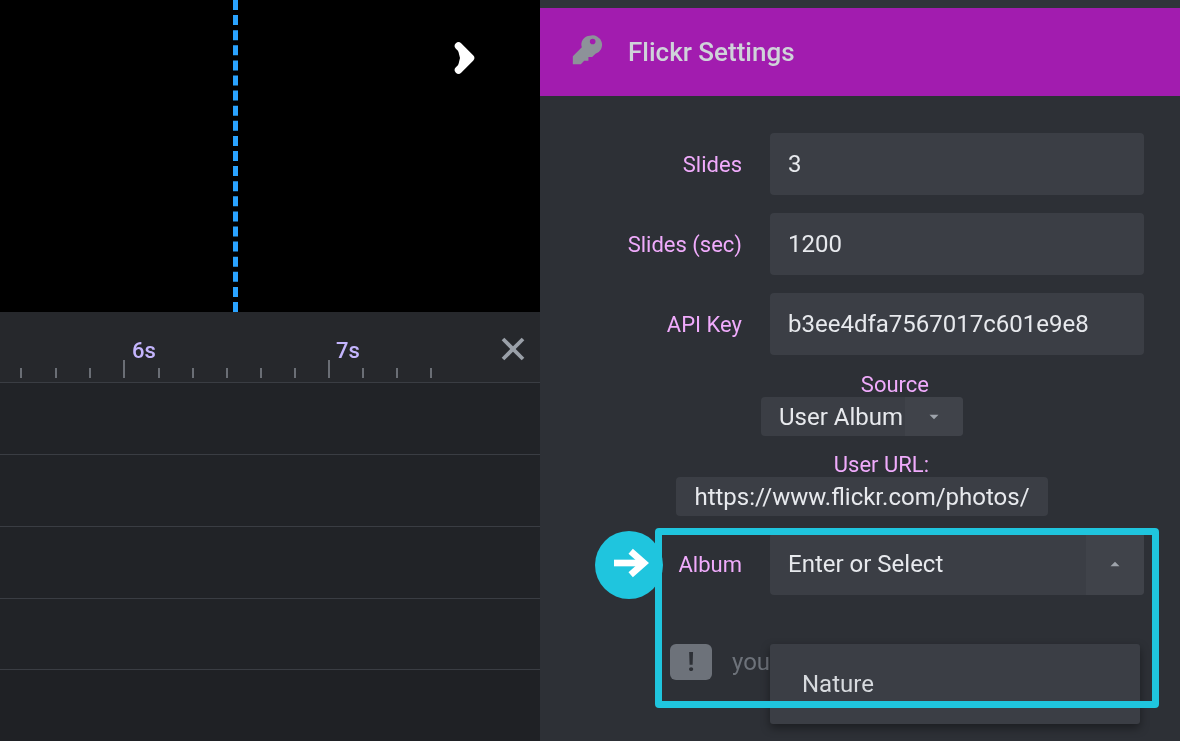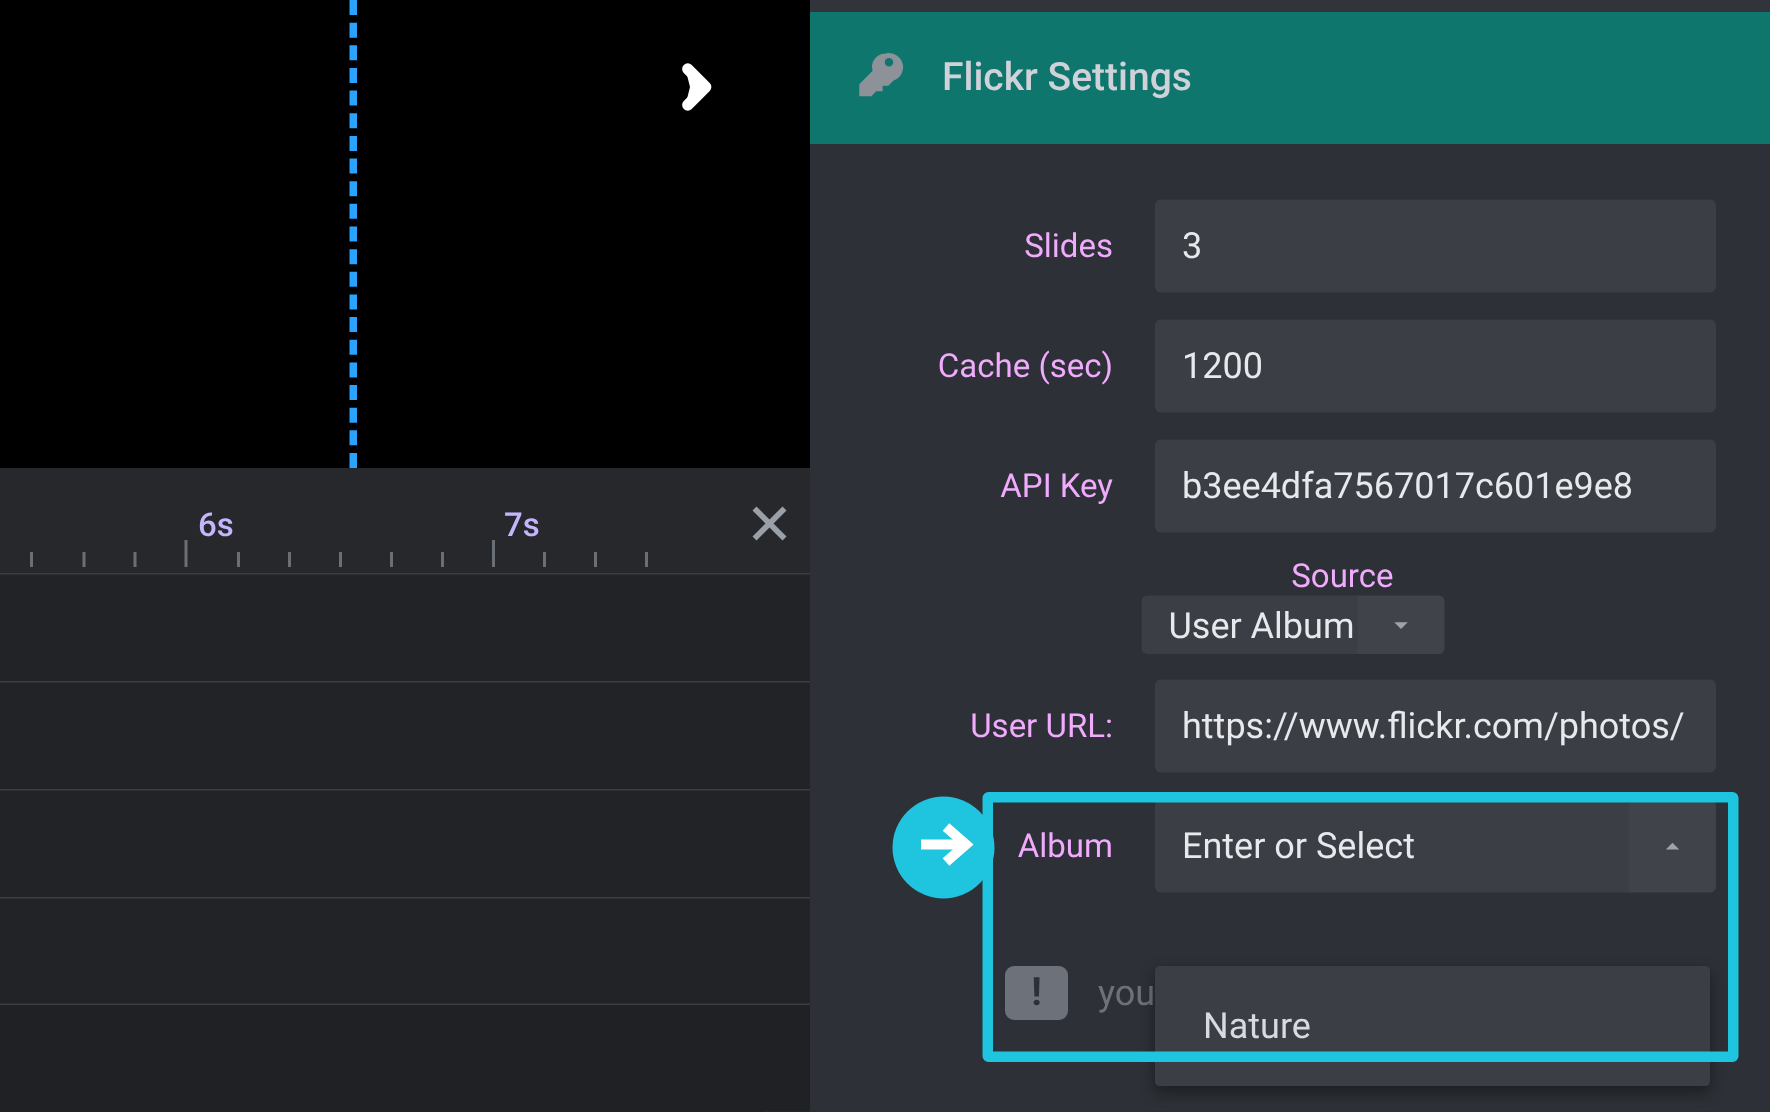--- a/index.html
+++ b/index.html
@@ -89,21 +89,21 @@
     left: 540px; top: 0;
     width: 640px; height: 741px;
     background: #2d3036;
   }
   .panel-title-strip {
     height: 8px;
     background: #31343a;
   }
   .panel-header {
     height: 88px;
-    background: #0f766e;
+    background: #a21caf;
     display: flex;
     align-items: center;
     padding-left: 30px;
     gap: 24px;
   }
   .panel-header .key-icon svg { width: 34px; height: 34px; fill: #8d9299; }
   .panel-header .title {
     color: #cfd3d9;
     font-size: 26px;
     font-weight: 500;
@@ -211,21 +211,21 @@
   }
   .warning-row .warn-icon span {
     color:#2d3036;font-size:26px;font-weight:700;line-height:1;
   }
 
   
   .form .row.r1 { position:absolute; top: 36px; left:40px; right:36px; margin:0;}
   .form .row.r2 { position:absolute; top:116px; left:40px; right:36px; margin:0;}
   .form .row.r3 { position:absolute; top:196px; left:40px; right:36px; margin:0;}
   .form .row.r4 { position:absolute; top:276px; left:40px; right:36px; margin:0;flex-direction:column;}
-  .form .row.r5 { position:absolute; top:356px; left:40px; right:36px; margin:0;}
+  .form .row.r5 { position:absolute; top:356px; left:40px; right:36px; margin:0;flex-direction:column;}
   .form .row.r6 { position:absolute; top:436px; left:40px; right:36px; margin:0;}
 </style>
 </head>
 <body>
 
 <div class="left-pane">
   <div class="preview">
     <div class="preview-dashed"></div>
     <div class="preview-chevron">
       <span>
@@ -286,21 +286,21 @@
   </div>
 
   <div class="form">
 
     <div class="row r1">
       <div class="label">Slides</div>
       <div class="control">3</div>
     </div>
 
     <div class="row r2">
-      <div class="label">Cache (sec)</div>
+      <div class="label">Slides (sec)</div>
       <div class="control">1200</div>
     </div>
 
     <div class="row r3">
       <div class="label">API Key</div>
       <div class="control">b3ee4dfa7567017c601e9e8</div>
     </div>
 
     <div class="row r4">
       <div class="label">Source</div>

